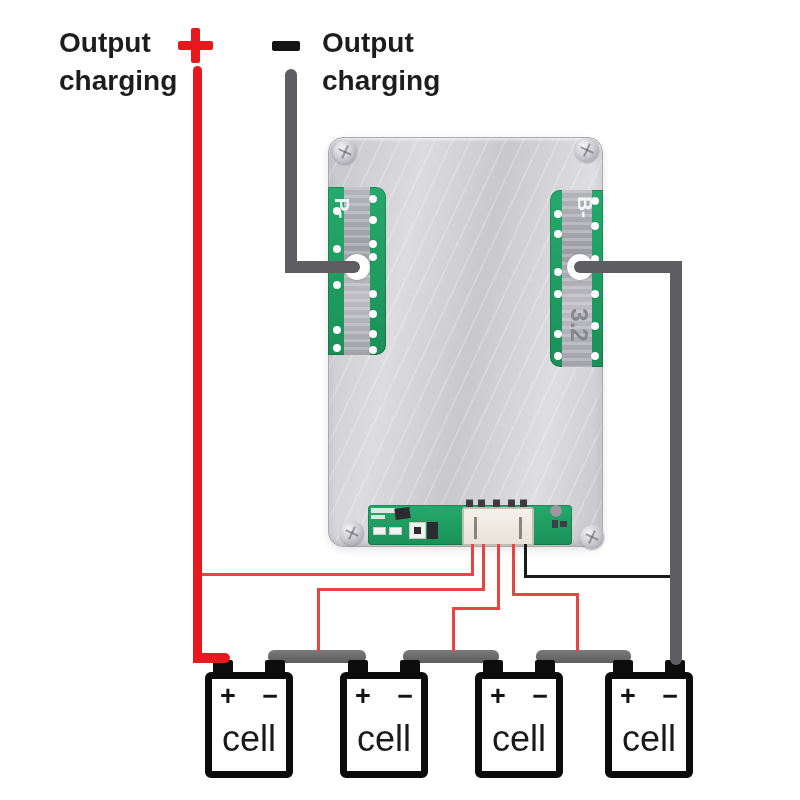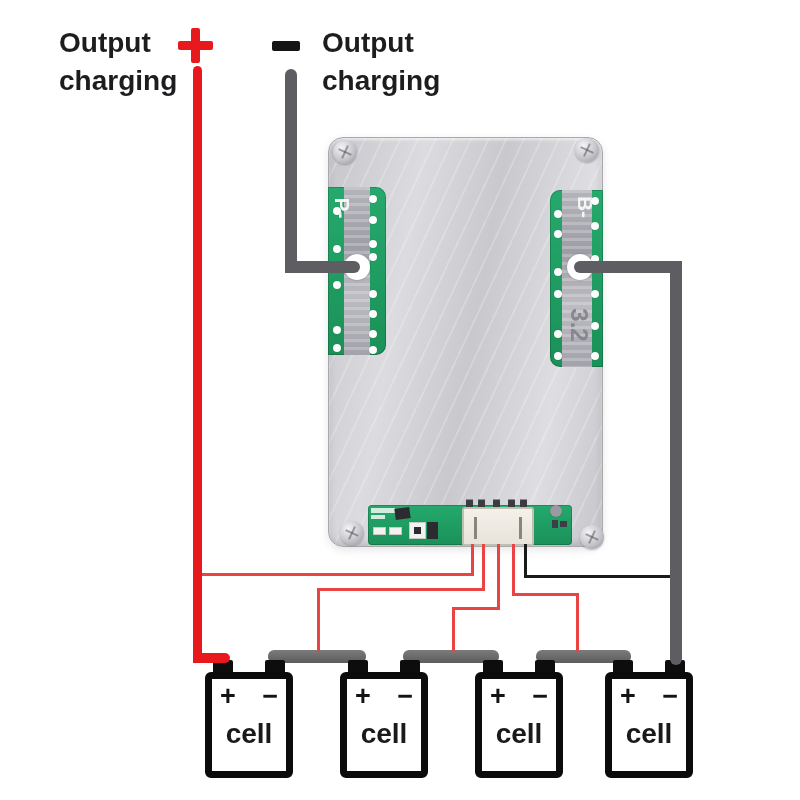--- a/index.html
+++ b/index.html
@@ -80,21 +80,21 @@
 
   
   .busbar{position:absolute;top:650px;height:13px;border-radius:6px;
           background:linear-gradient(180deg,#7b7b7b,#5c5c5c);}
   .post{position:absolute;top:660px;width:20px;height:15px;background:var(--terminal_black);
         border-radius:2px 2px 0 0;}
   .cell{position:absolute;top:672px;width:88px;height:106px;box-sizing:border-box;
         background:#ffffff;border:7px solid #0b0b0b;border-radius:6px;}
   .cell .terms{display:flex;justify-content:space-between;padding:0px 8px;margin-top:2px;
                font-size:27px;font-weight:bold;color:#141414;line-height:30px;}
-  .cell .name{text-align:center;font-size:28px;font-weight:bold;color:#1a1a1a;margin-top:7px;}
+  .cell .name{text-align:center;font-size:36px;font-weight:normal;color:#1a1a1a;margin-top:7px;}
 </style>
 </head>
 <body>
 
 <div id="label-left" class="top-label">
   <div>Output</div>
   <div>charging</div>
 </div>
 
 <div id="plus-icon">

